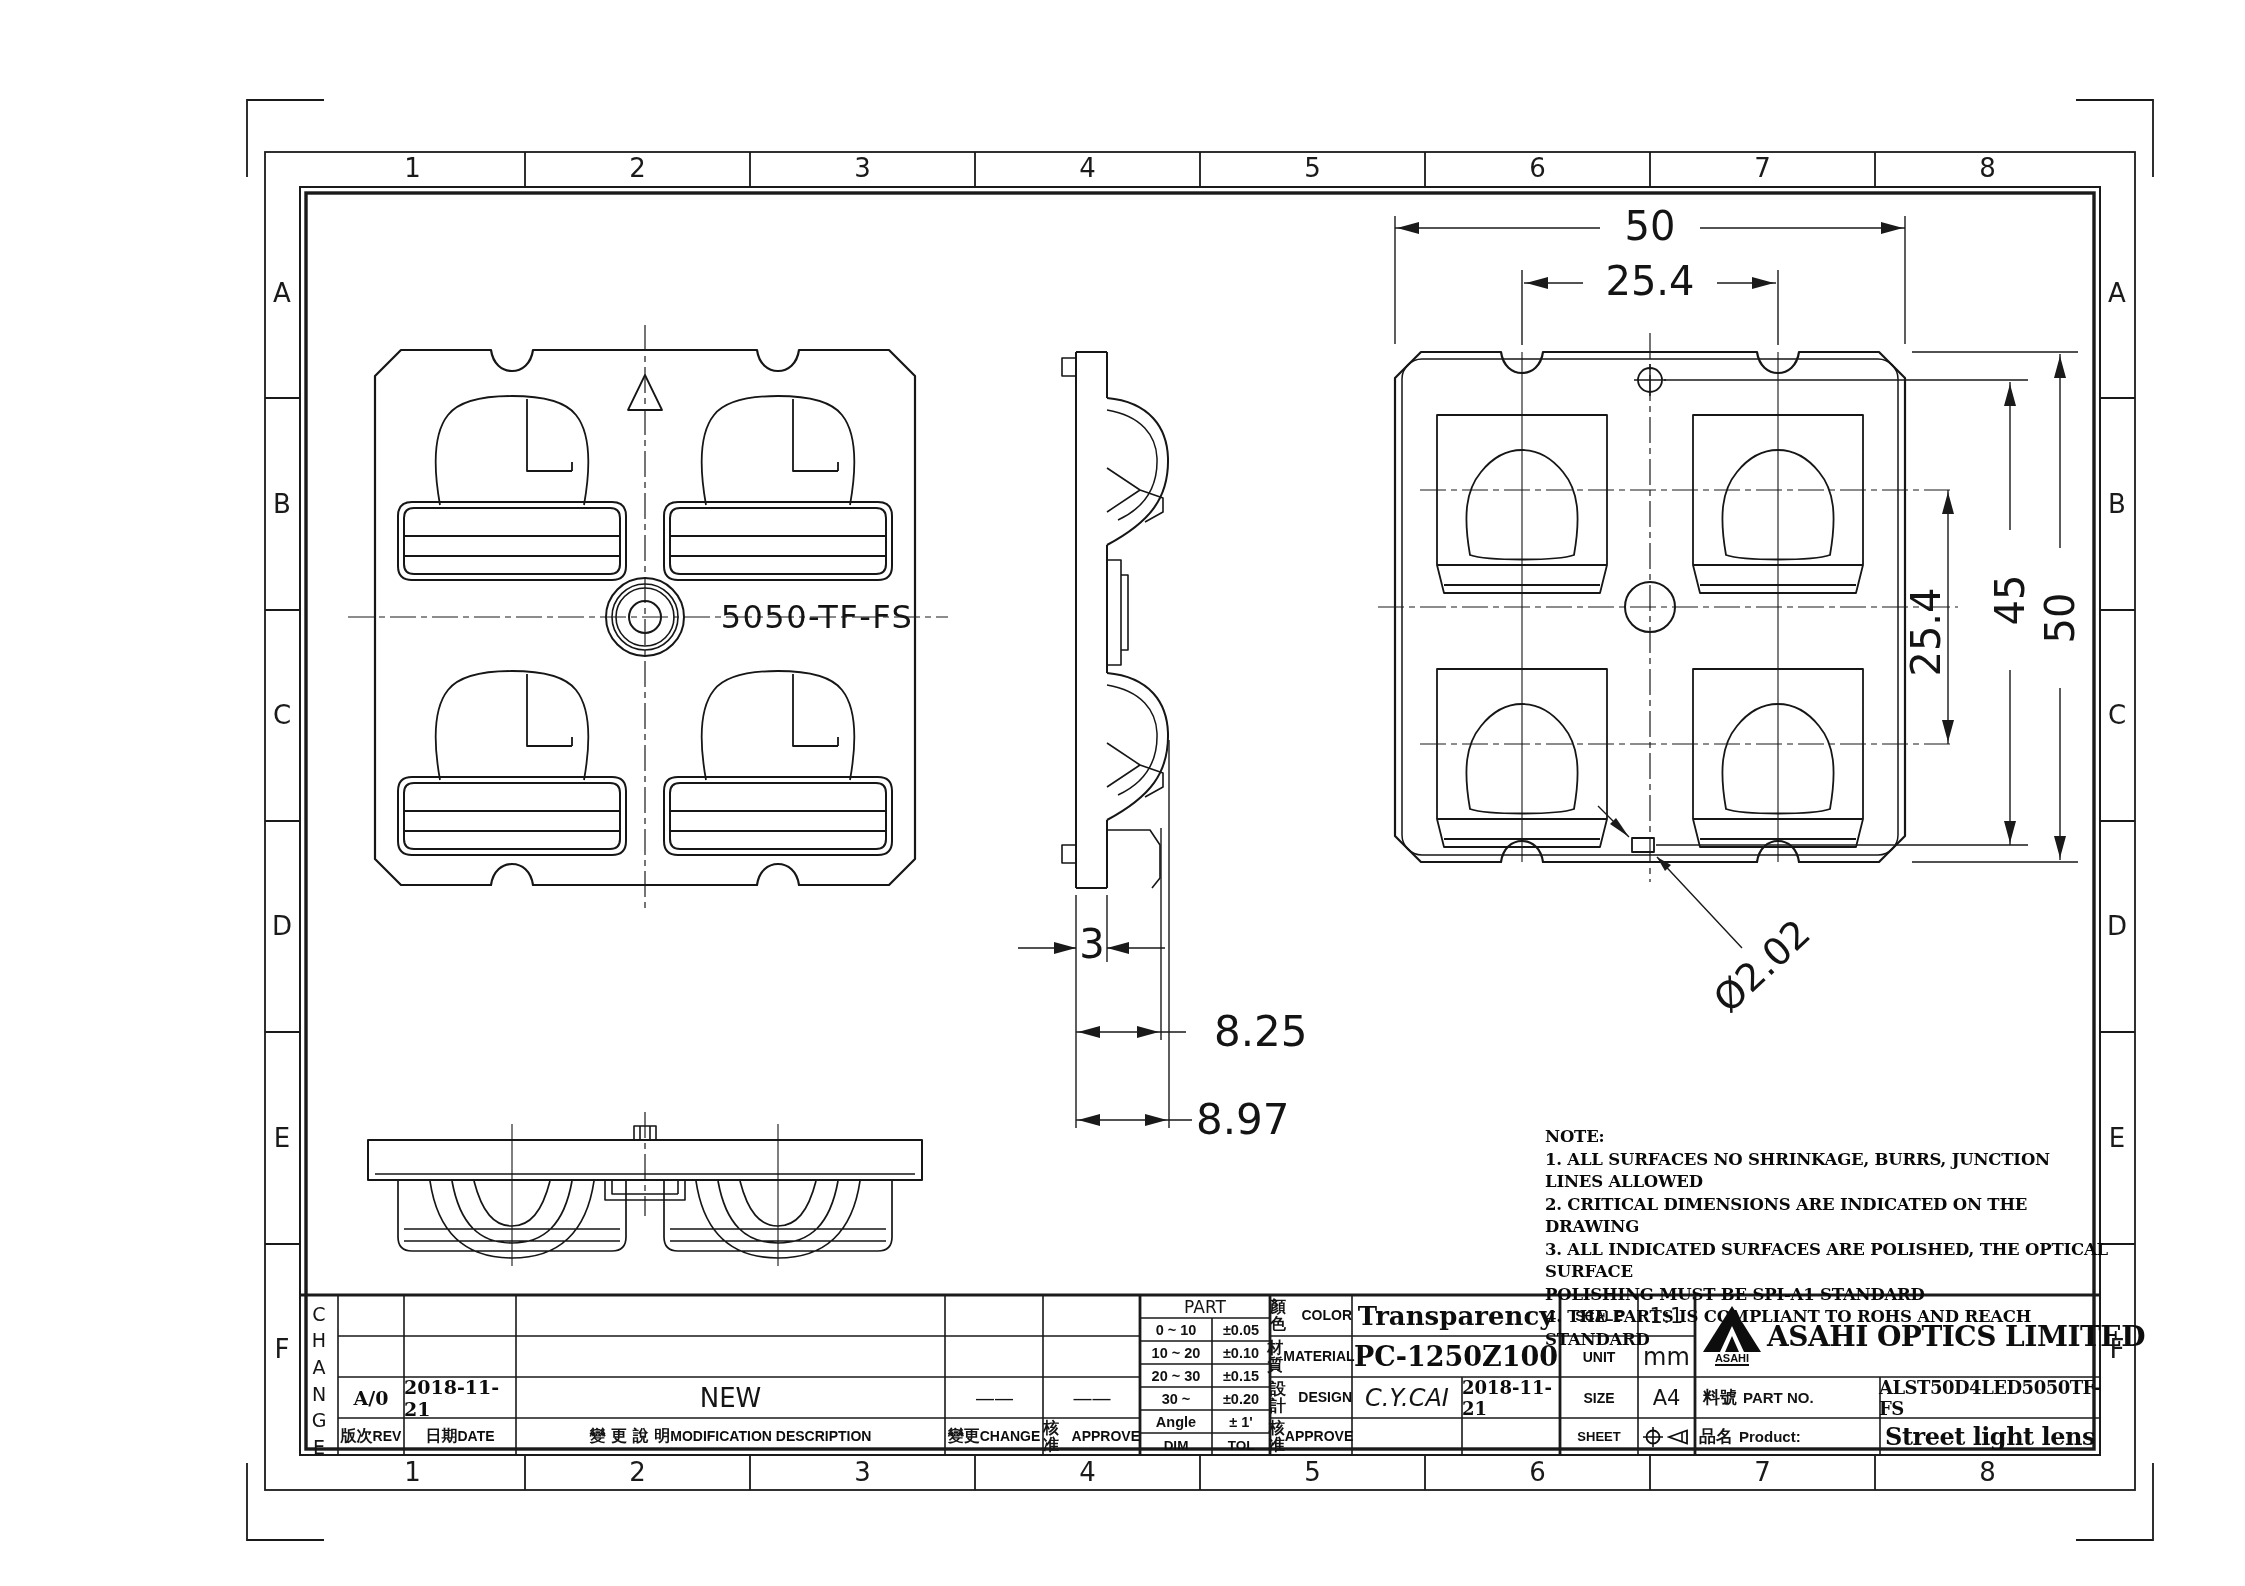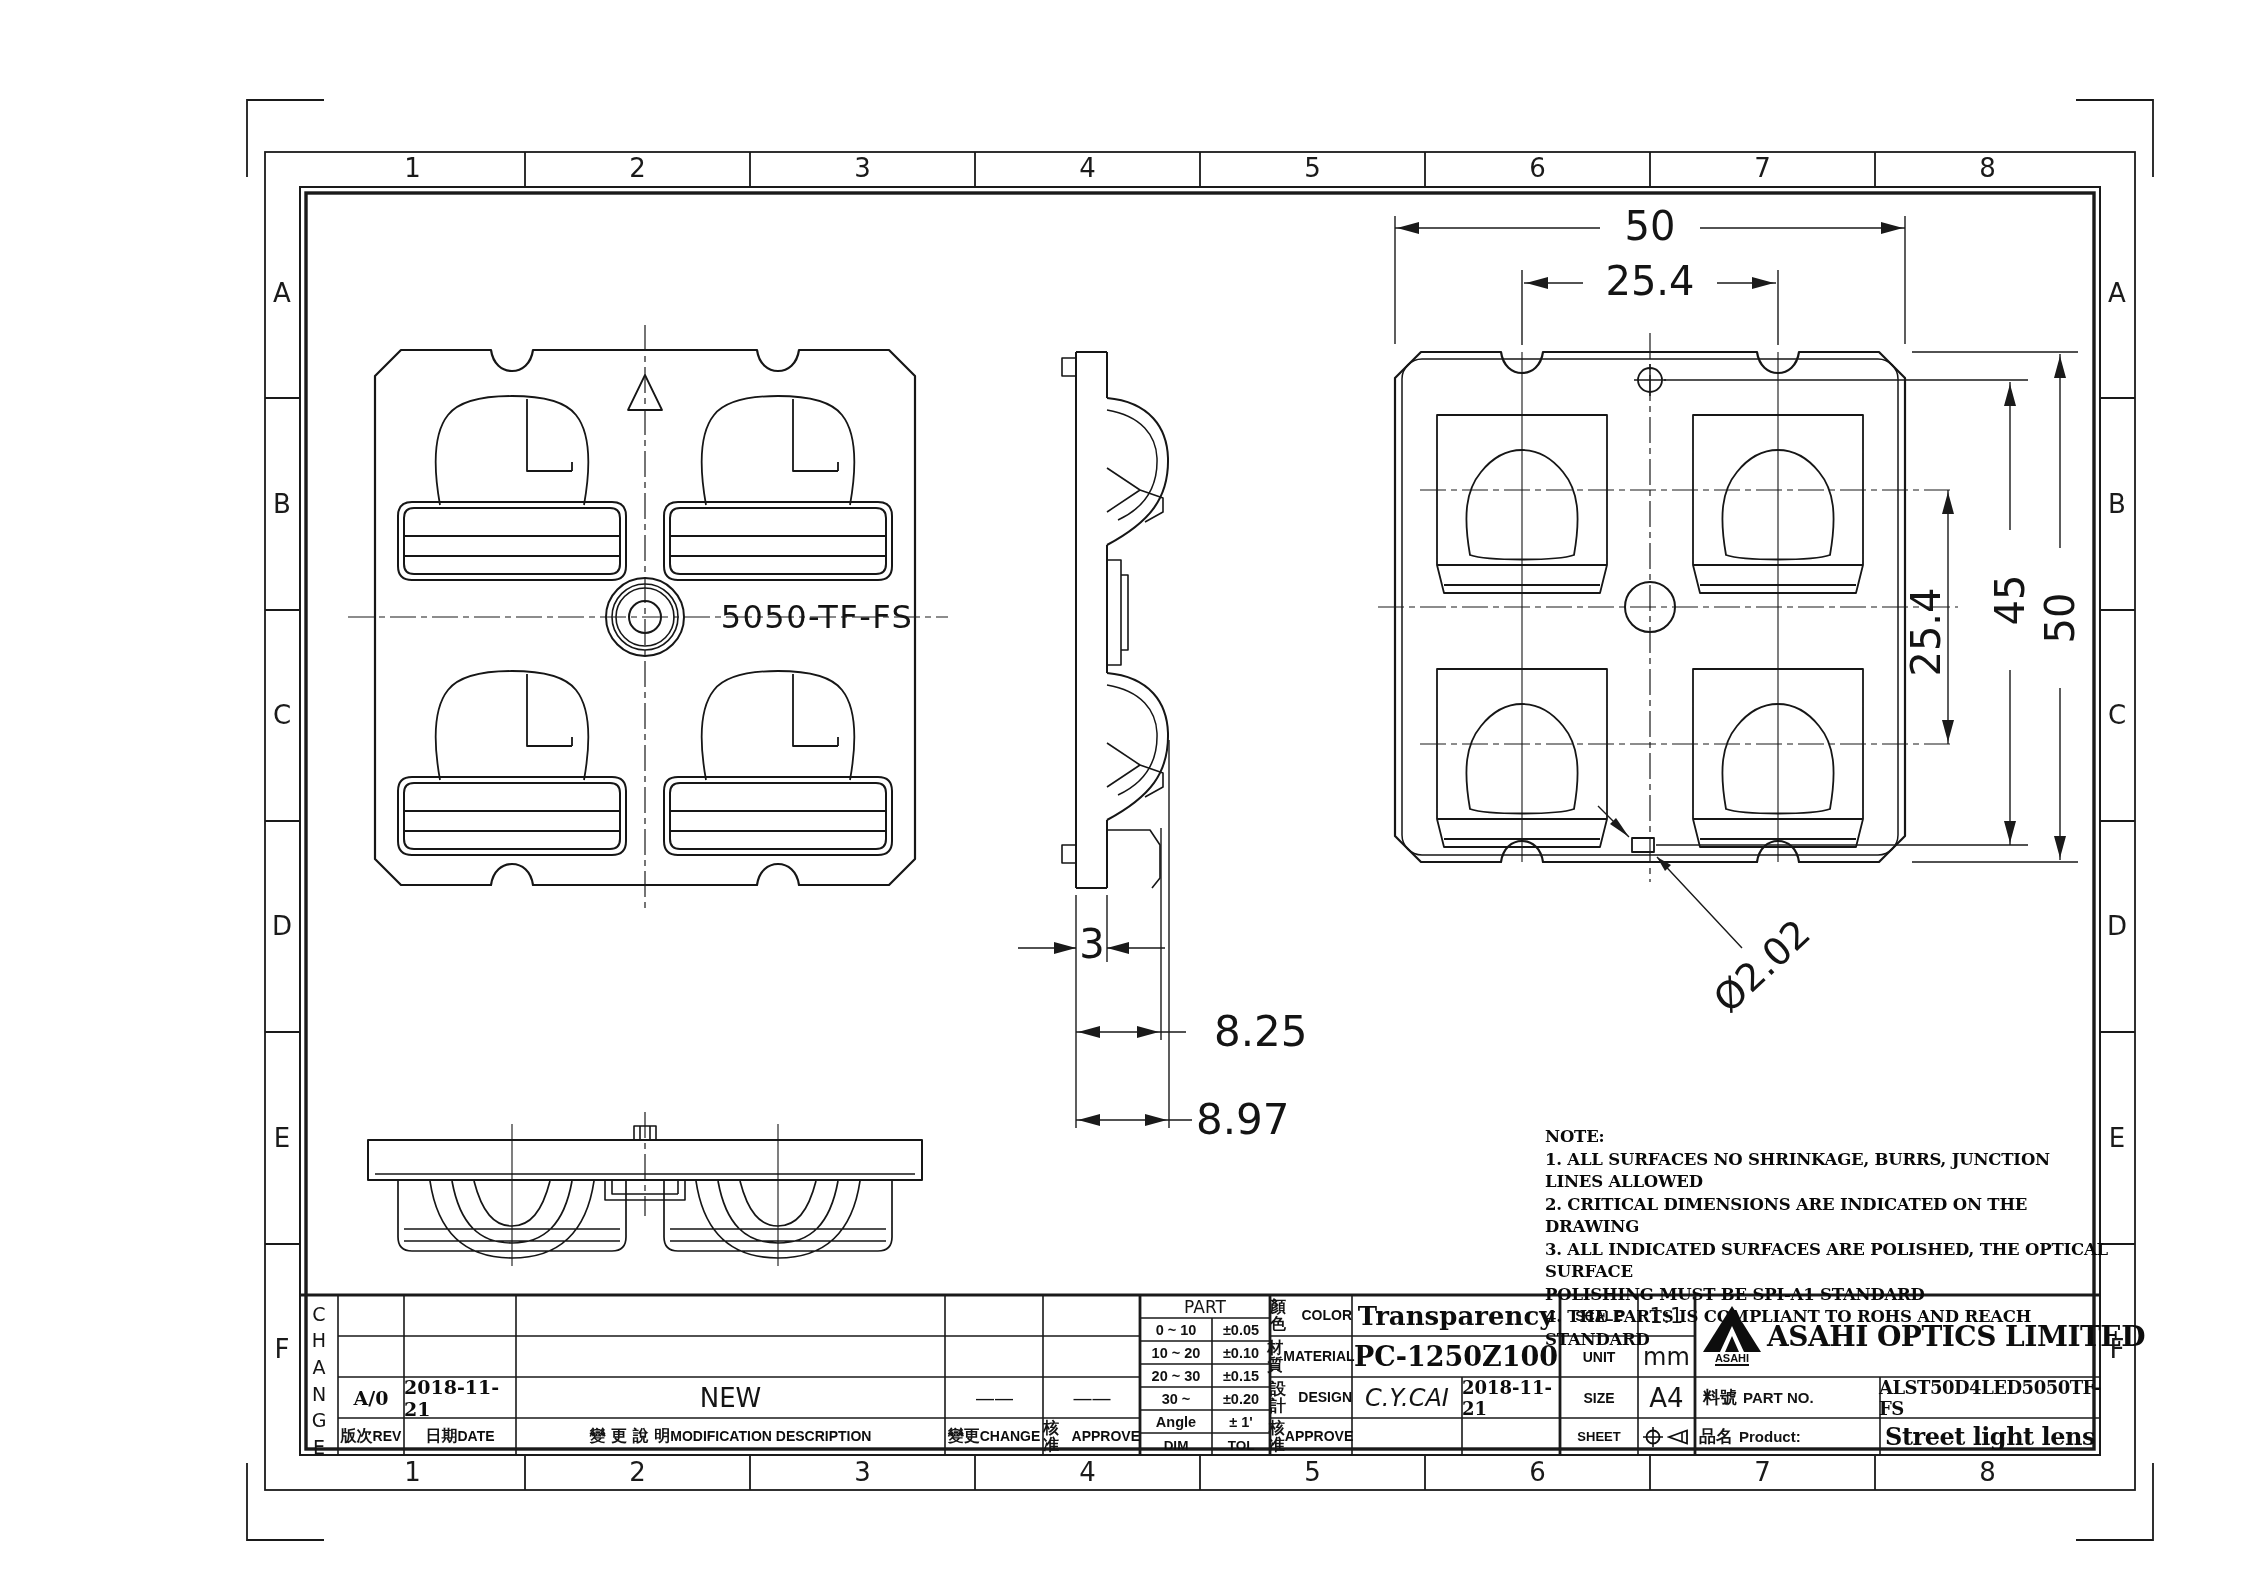--- a/index.html
+++ b/index.html
@@ -260,21 +260,21 @@
   <div class="en lbl">APPROVE</div>
 </div>
 <div class="abs cad" style="left:1352px;top:1418px;width:110px;height:37px;"></div>
 <div class="abs cad" style="left:1462px;top:1418px;width:98px;height:37px;"></div>
 
 <div class="abs lbl" style="left:1560px;top:1295px;width:78px;height:41px;font-size:14px;">SCALE</div>
 <div class="abs cad" style="left:1638px;top:1295px;width:57px;height:41px;font-size:21px;">1:1</div>
 <div class="abs lbl" style="left:1560px;top:1336px;width:78px;height:41px;font-size:14px;">UNIT</div>
 <div class="abs cad" style="left:1638px;top:1336px;width:57px;height:41px;font-size:24px;">mm</div>
 <div class="abs lbl" style="left:1560px;top:1377px;width:78px;height:41px;font-size:14px;">SIZE</div>
-<div class="abs cad" style="left:1638px;top:1377px;width:57px;height:41px;font-size:26px;">A4</div>
+<div class="abs cad" style="left:1638px;top:1377px;width:57px;height:41px;font-size:21px;">A4</div>
 <div class="abs lbl" style="left:1560px;top:1418px;width:78px;height:37px;font-size:13px;">SHEET</div>
 <div class="abs" style="left:1638px;top:1418px;width:57px;height:37px;gap:4px;">
   <svg width="20" height="20" viewBox="0 0 20 20">
     <circle cx="10" cy="10" r="6.5" fill="none" stroke="#0d0d0d" stroke-width="1.8"></circle>
     <path d="M 10 0 V 20 M 0 10 H 20" stroke="#0d0d0d" stroke-width="1.6" fill="none"></path>
   </svg>
   <svg width="24" height="16" viewBox="0 0 24 16">
     <polygon points="2,8 20,1.5 20,14.5" fill="none" stroke="#0d0d0d" stroke-width="1.8"></polygon>
     <path d="M 15 3.3 V 12.7" stroke="#0d0d0d" stroke-width="1.6"></path>
   </svg>

